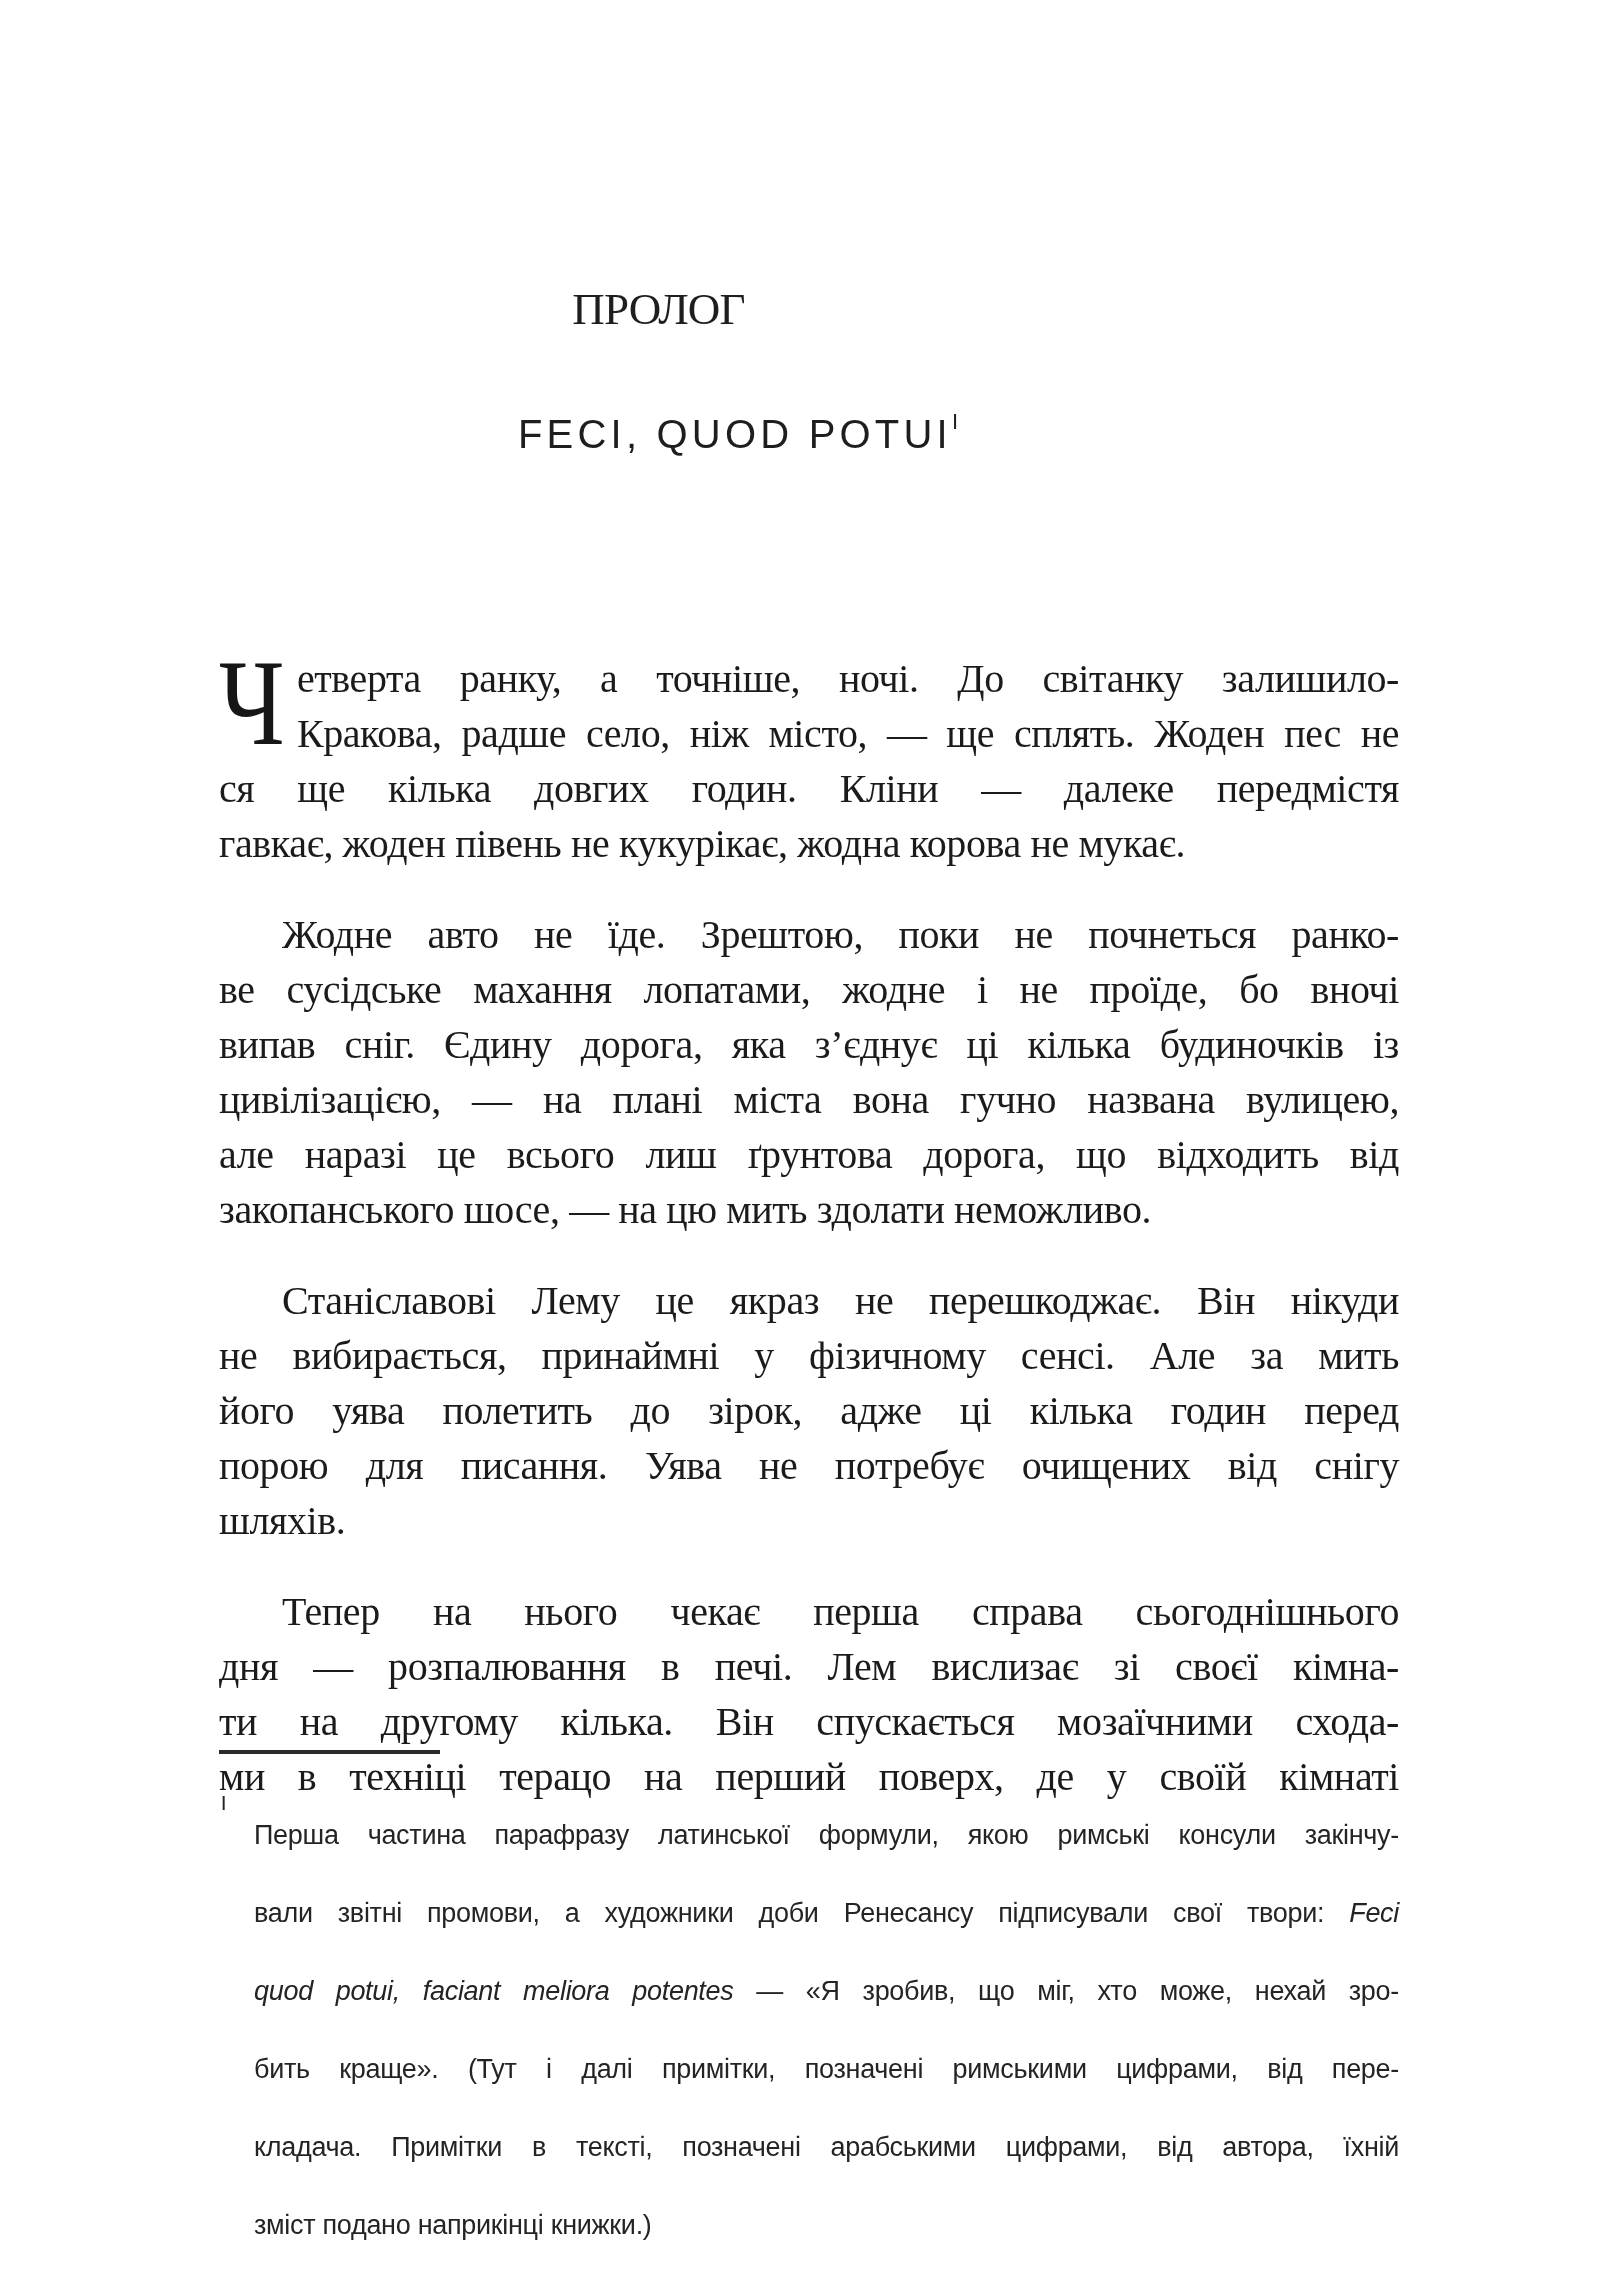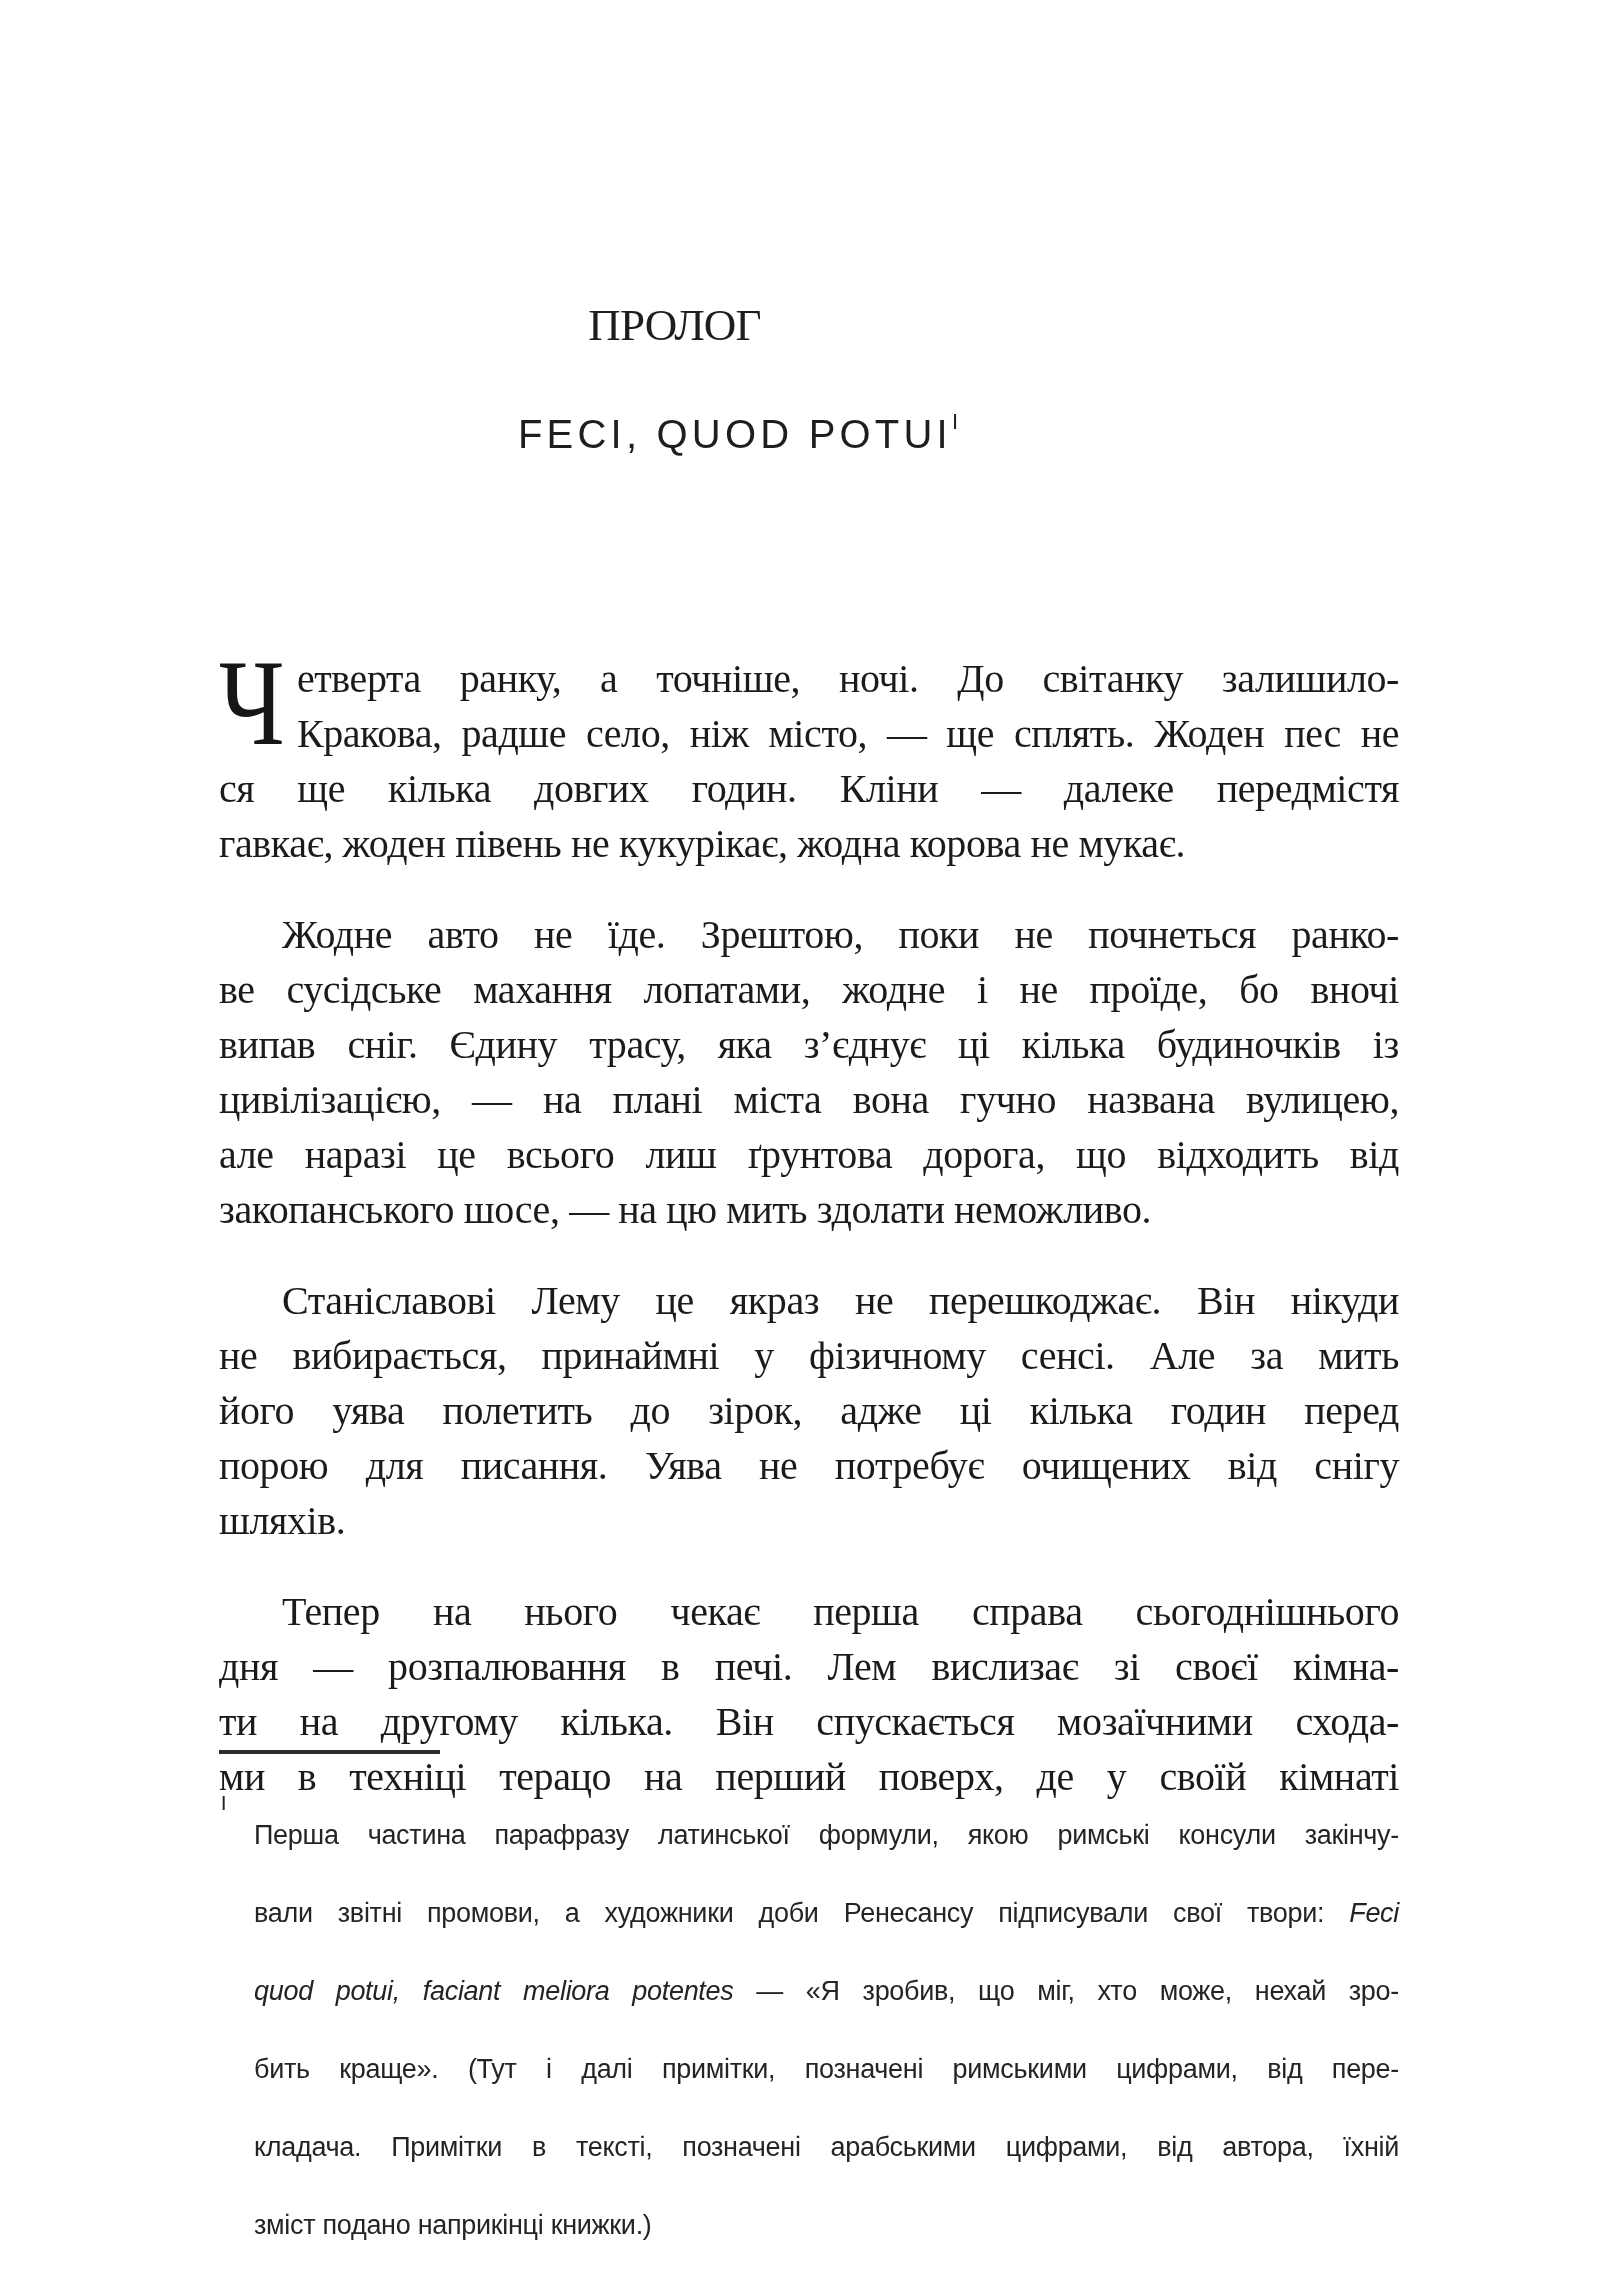--- a/index.html
+++ b/index.html
@@ -13,21 +13,21 @@
     height: 2295px;
     background: #ffffff;
     color: #1c1c1c;
     overflow: hidden;
   }
   .title {
     position: absolute;
     top: 283px;
     left: 0;
     width: 1317px;
-    margin: 16px;
+    margin: 0;
     text-align: center;
     font-family: "Liberation Serif", "DejaVu Serif", serif;
     font-weight: normal;
     font-size: 45px;
     letter-spacing: -0.8px;
     color: #1e1e1e;
   }
   .subtitle {
     position: absolute;
     top: 409px;
@@ -130,21 +130,21 @@
       <div class="para">
         <div class="dropcap">Ч</div>
         <div class="bline">етверта ранку, а точніше, ночі. До світанку залишило-</div>
         <div class="bline">Кракова, радше село, ніж місто, — ще сплять. Жоден пес не</div>
         <div class="bline">ся ще кілька довгих годин. Кліни — далеке передмістя</div>
         <div class="bline last">гавкає, жоден півень не кукурікає, жодна корова не мукає.</div>
       </div>
       <div class="para">
         <div class="bline indent">Жодне авто не їде. Зрештою, поки не почнеться ранко-</div>
         <div class="bline">ве сусідське махання лопатами, жодне і не проїде, бо вночі</div>
-        <div class="bline">випав сніг. Єдину трасу, яка з’єднує ці кілька будиночків із</div>
+        <div class="bline">випав сніг. Єдину дорога, яка з’єднує ці кілька будиночків із</div>
         <div class="bline">цивілізацією, — на плані міста вона гучно названа вулицею,</div>
         <div class="bline">але наразі це всього лиш ґрунтова дорога, що відходить від</div>
         <div class="bline last">закопанського шосе, — на цю мить здолати неможливо.</div>
       </div>
       <div class="para">
         <div class="bline indent">Станіславові Лему це якраз не перешкоджає. Він нікуди</div>
         <div class="bline">не вибирається, принаймні у фізичному сенсі. Але за мить</div>
         <div class="bline">його уява полетить до зірок, адже ці кілька годин перед</div>
         <div class="bline">порою для писання. Уява не потребує очищених від снігу</div>
         <div class="bline last">шляхів.</div>

